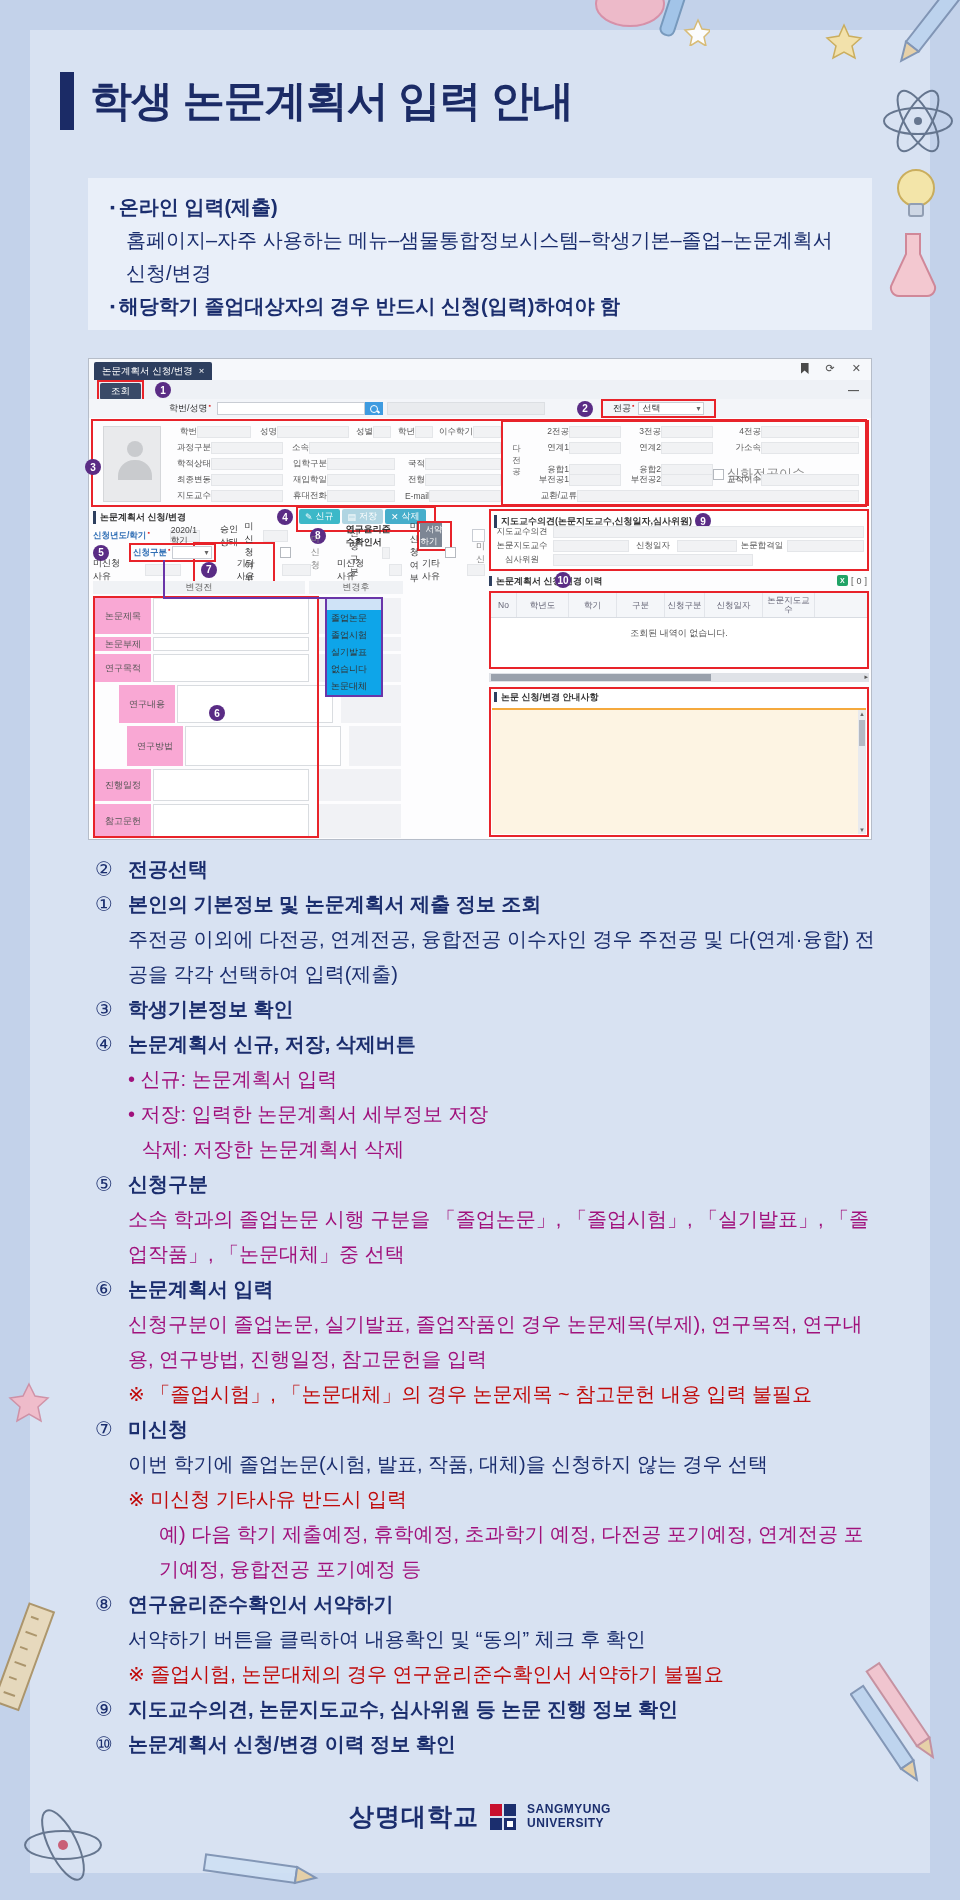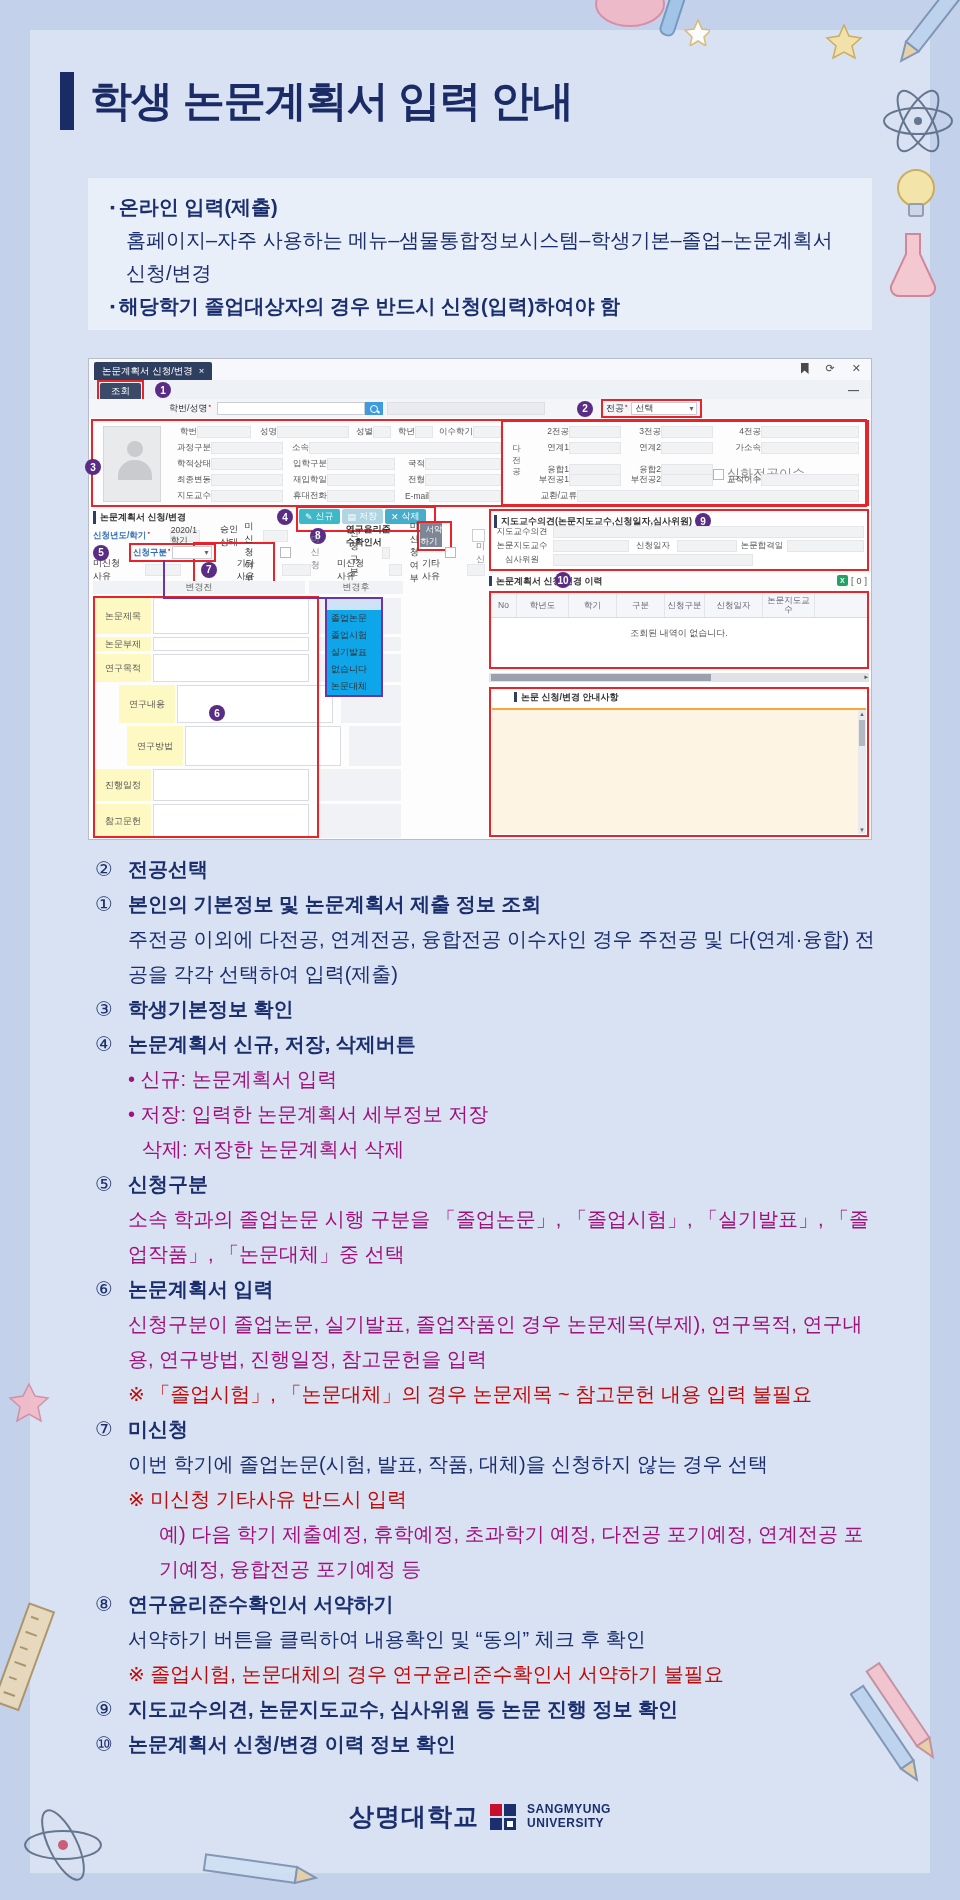--- a/index.html
+++ b/index.html
@@ -84,21 +84,21 @@
   .lblue{color:#2f6eb5;font-weight:bold;font-size:8.5px;white-space:nowrap;}
   .vbox{background:#f1f2f4;border:1px solid #e4e6e9;height:12px;box-sizing:border-box;}
   .ethics-btn{background:#7d8694;color:#fff;font-size:8.5px;padding:1px 5px;}
   .na-red{position:absolute;left:102px;top:33px;width:78px;height:37px;border:2px solid #e8232a;pointer-events:none;}
   .typebox{display:flex;align-items:center;gap:2px;border:2px solid #e8232a;padding:1px 2px;}
   .chg-heads{position:absolute;left:2px;top:72px;width:310px;height:13px;display:flex;gap:4px;}
   .chg-c{background:#f0f2f5;color:#666;font-size:9px;display:flex;align-items:center;justify-content:center;}
   .formbox{position:absolute;left:2px;top:87px;width:222px;height:238px;border:2px solid #e8232a;pointer-events:none;z-index:5;}
   .form-rows{position:absolute;left:4px;top:89px;width:306px;}
   .form-row{display:flex;margin-bottom:3px;}
-  .flabel{width:56px;background:#fef9c3;color:#555;font-size:9px;display:flex;align-items:center;justify-content:center;flex:none;}
+  .flabel{width:56px;background:#f9a8d4;color:#555;font-size:9px;display:flex;align-items:center;justify-content:center;flex:none;}
   .finput{width:156px;background:#fff;border:1px solid #d9dce0;margin-left:2px;box-sizing:border-box;}
   .fafter{flex:1;background:#f1f2f5;margin-left:8px;}
   .fr0{height:36px;}.fr1{height:14px;}.fr2{height:28px;}.fr3{height:38px;margin-left:24px;}.fr4{height:40px;padding-left:32px;}.fr5{height:32px;}.fr6{height:34px;}
   .conn{position:absolute;left:72px;top:51px;width:162px;height:37px;border-left:2px solid #6a35a8;border-bottom:2px solid #6a35a8;z-index:6;}
   .ddlist{position:absolute;left:234px;top:88px;width:54px;border:2px solid #6a35a8;background:#0ea5e9;z-index:7;}
   .dd-blank{height:11px;background:#cfe3f7;}
   .dd-item{height:17px;line-height:17px;padding-left:4px;font-size:9px;color:#333;}
   .co6{position:absolute;left:118px;top:196px;z-index:8;}
 
   
@@ -114,21 +114,21 @@
   .hist-box{position:absolute;left:0;top:82px;right:0;height:78px;border:2px solid #e8232a;background:#fff;box-sizing:border-box;}
   .hist-cols{display:flex;height:24px;border-bottom:1px solid #d8dce2;background:#f4f6f9;}
   .hc{border-right:1px solid #e2e5ea;display:flex;align-items:center;justify-content:center;text-align:center;
       color:#667;font-size:8.5px;line-height:9px;padding:1px;box-sizing:border-box;}
   .hc0{width:26px;}.hc1{width:52px;}.hc2{width:48px;}.hc3{width:48px;}.hc4{width:40px;}.hc5{width:58px;}.hc6{width:52px;}.hcf{flex:1;border-right:none;}
   .hist-empty{margin-top:9px;text-align:center;font-size:9px;color:#555;}
   .hscroll{position:absolute;left:0;top:164px;right:0;height:9px;background:#dfe2e7;}
   .hthumb{position:absolute;left:2px;top:1px;width:58%;height:7px;background:#9aa1ac;}
   .harrow{position:absolute;right:1px;top:0;font-size:7px;color:#555;}
   .notice-box{position:absolute;left:0;top:178px;right:0;bottom:0;border:2px solid #e8232a;background:#fff;box-sizing:border-box;}
-  .notice-head{height:15px;padding:2px 3px;box-sizing:content-box;margin-left:20px;}
+  .notice-head{height:15px;padding:2px 3px;box-sizing:content-box;}
   .notice-rule{height:2px;background:#f5a93c;margin:0 1px;}
   .notice-body{position:absolute;left:1px;right:1px;top:21px;bottom:1px;background:#fdf4e3;}
   .vscroll{position:absolute;right:0;top:0;bottom:0;width:8px;background:#e8eaee;}
   .vthumb{position:absolute;top:10px;left:1px;width:6px;height:26px;background:#b3b9c3;}
   .varr{position:absolute;left:0;width:8px;text-align:center;font-size:6px;color:#666;}
 
   
   .person{position:absolute;left:14px;top:14px;}
   .p-head{width:16px;height:16px;border-radius:50%;background:#c9cbce;margin:0 auto;}
   .p-body{width:34px;height:20px;border-radius:16px 16px 0 0;background:#c9cbce;margin-top:3px;}
@@ -247,21 +247,21 @@
   </div>
 
   <div class="w-tb2">
     <span class="lab req" style="margin-left:80px;">학번/성명</span>
     <span class="inp" style="width:148px;margin-left:6px;"></span>
     <span class="searchbtn">
         <span class="mag"></span>
       </span>
     <span class="greyval" style="width:158px;margin-left:4px;"></span>
     <span class="co" style="margin-left:32px;">2</span>
-    <span class="redbox" style="margin-left:8px;display:flex;align-items:center;gap:4px;padding:1px 3px;">
+    <span class="redbox" style="margin-left:8px;display:flex;align-items:center;gap:4px;padding:1px 10px;">
       <span class="lab req">전공</span>
       <span class="sel" style="width:66px;">
         <span>선택</span>
         <span class="arrow">▾</span>
       </span>
     </span>
   </div>
 
   <div class="w-band">
     <span class="co co3">3</span>

